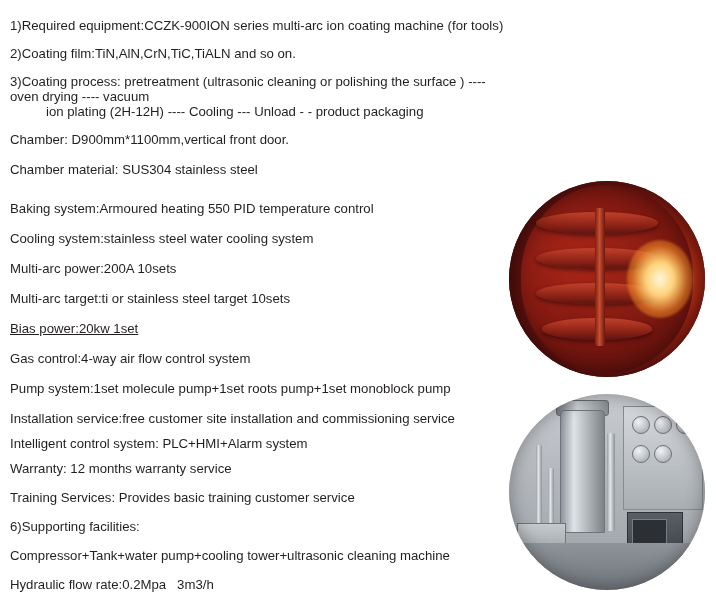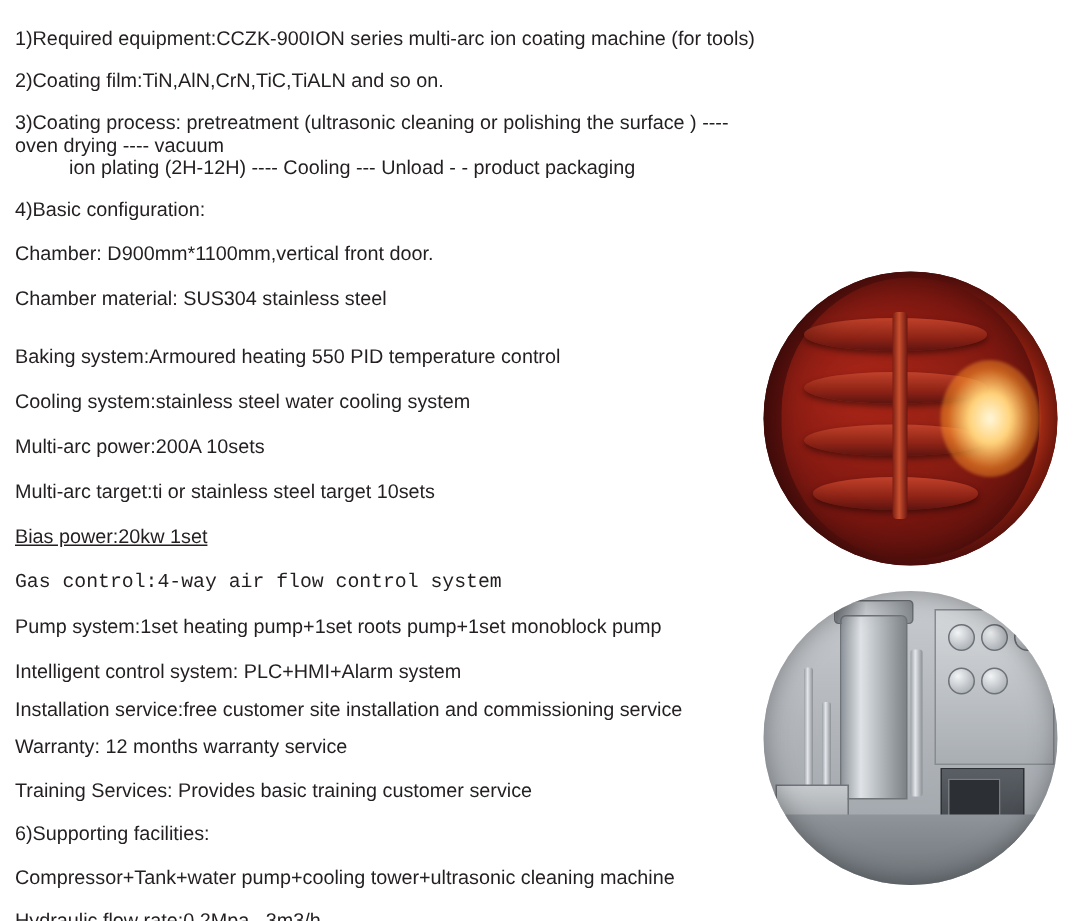--- a/index.html
+++ b/index.html
@@ -39,21 +39,21 @@
   .l2  { margin-bottom: 0px; }
   .l3  { margin-bottom: 13px; padding-left: 36px; }
   .l4  { margin-bottom: 14px; }
   .l5  { margin-bottom: 15px; }
   .l6  { margin-bottom: 15px; }
   .l7  { margin-bottom: 15px; margin-top: 24px; }
   .l8  { margin-bottom: 15px; }
   .l9  { margin-bottom: 15px; }
   .l10 { margin-bottom: 15px; }
   .l11 { margin-bottom: 15px; text-decoration: underline; }
-  .l12 { margin-bottom: 15px; font-family: Liberation Mono, monospace; }
+  .l12 { margin-bottom: 15px; }
   .l13 { margin-bottom: 15px; }
   .l14 { margin-bottom: 10px; }
   .l15 { margin-bottom: 10px; }
   .l16 { margin-bottom: 14px; }
   .l17 { margin-bottom: 14px; }
   .l18 { margin-bottom: 14px; }
   .l19 { margin-bottom: 14px; }
   .l20 { margin-bottom: 14px; }
 
   
@@ -241,32 +241,31 @@
 </head>
 <body>
 
 <div class="page">
 
   <div class="text-col">
     <p class="line l0">1)Required equipment:CCZK-900ION series multi-arc ion coating machine (for tools)</p>
     <p class="line l1">2)Coating film:TiN,AlN,CrN,TiC,TiALN and so on.</p>
     <p class="line l2">3)Coating process: pretreatment (ultrasonic cleaning or polishing the surface ) ---- oven drying ---- vacuum</p>
     <p class="line l3">ion plating (2H-12H) ---- Cooling --- Unload - - product packaging</p>
-    <p class="line l4">4)Basic configuration:</p>
     <p class="line l5">Chamber: D900mm*1100mm,vertical front door.</p>
     <p class="line l6">Chamber material: SUS304 stainless steel</p>
     <p class="line l7">Baking system:Armoured heating 550 PID temperature control</p>
     <p class="line l8">Cooling system:stainless steel water cooling system</p>
     <p class="line l9">Multi-arc power:200A 10sets</p>
     <p class="line l10">Multi-arc target:ti or stainless steel target 10sets</p>
     <p class="line l11">Bias power:20kw 1set</p>
     <p class="line l12">Gas control:4-way air flow control system</p>
-    <p class="line l13">Pump system:1set heating pump+1set roots pump+1set monoblock pump</p>
+    <p class="line l13">Pump system:1set molecule pump+1set roots pump+1set monoblock pump</p>
+    <p class="line l15">Installation service:free customer site installation and commissioning service</p>
     <p class="line l14">Intelligent control system: PLC+HMI+Alarm system</p>
-    <p class="line l15">Installation service:free customer site installation and commissioning service</p>
     <p class="line l16">Warranty: 12 months warranty service</p>
     <p class="line l17">Training Services: Provides basic training customer service</p>
     <p class="line l18">6)Supporting facilities:</p>
     <p class="line l19">Compressor+Tank+water pump+cooling tower+ultrasonic cleaning machine</p>
     <p class="line l20">Hydraulic flow rate:0.2Mpa   3m3/h</p>
 
   </div>
 
   <div class="photo-chamber">
     <div class="chamber-bg"></div>

